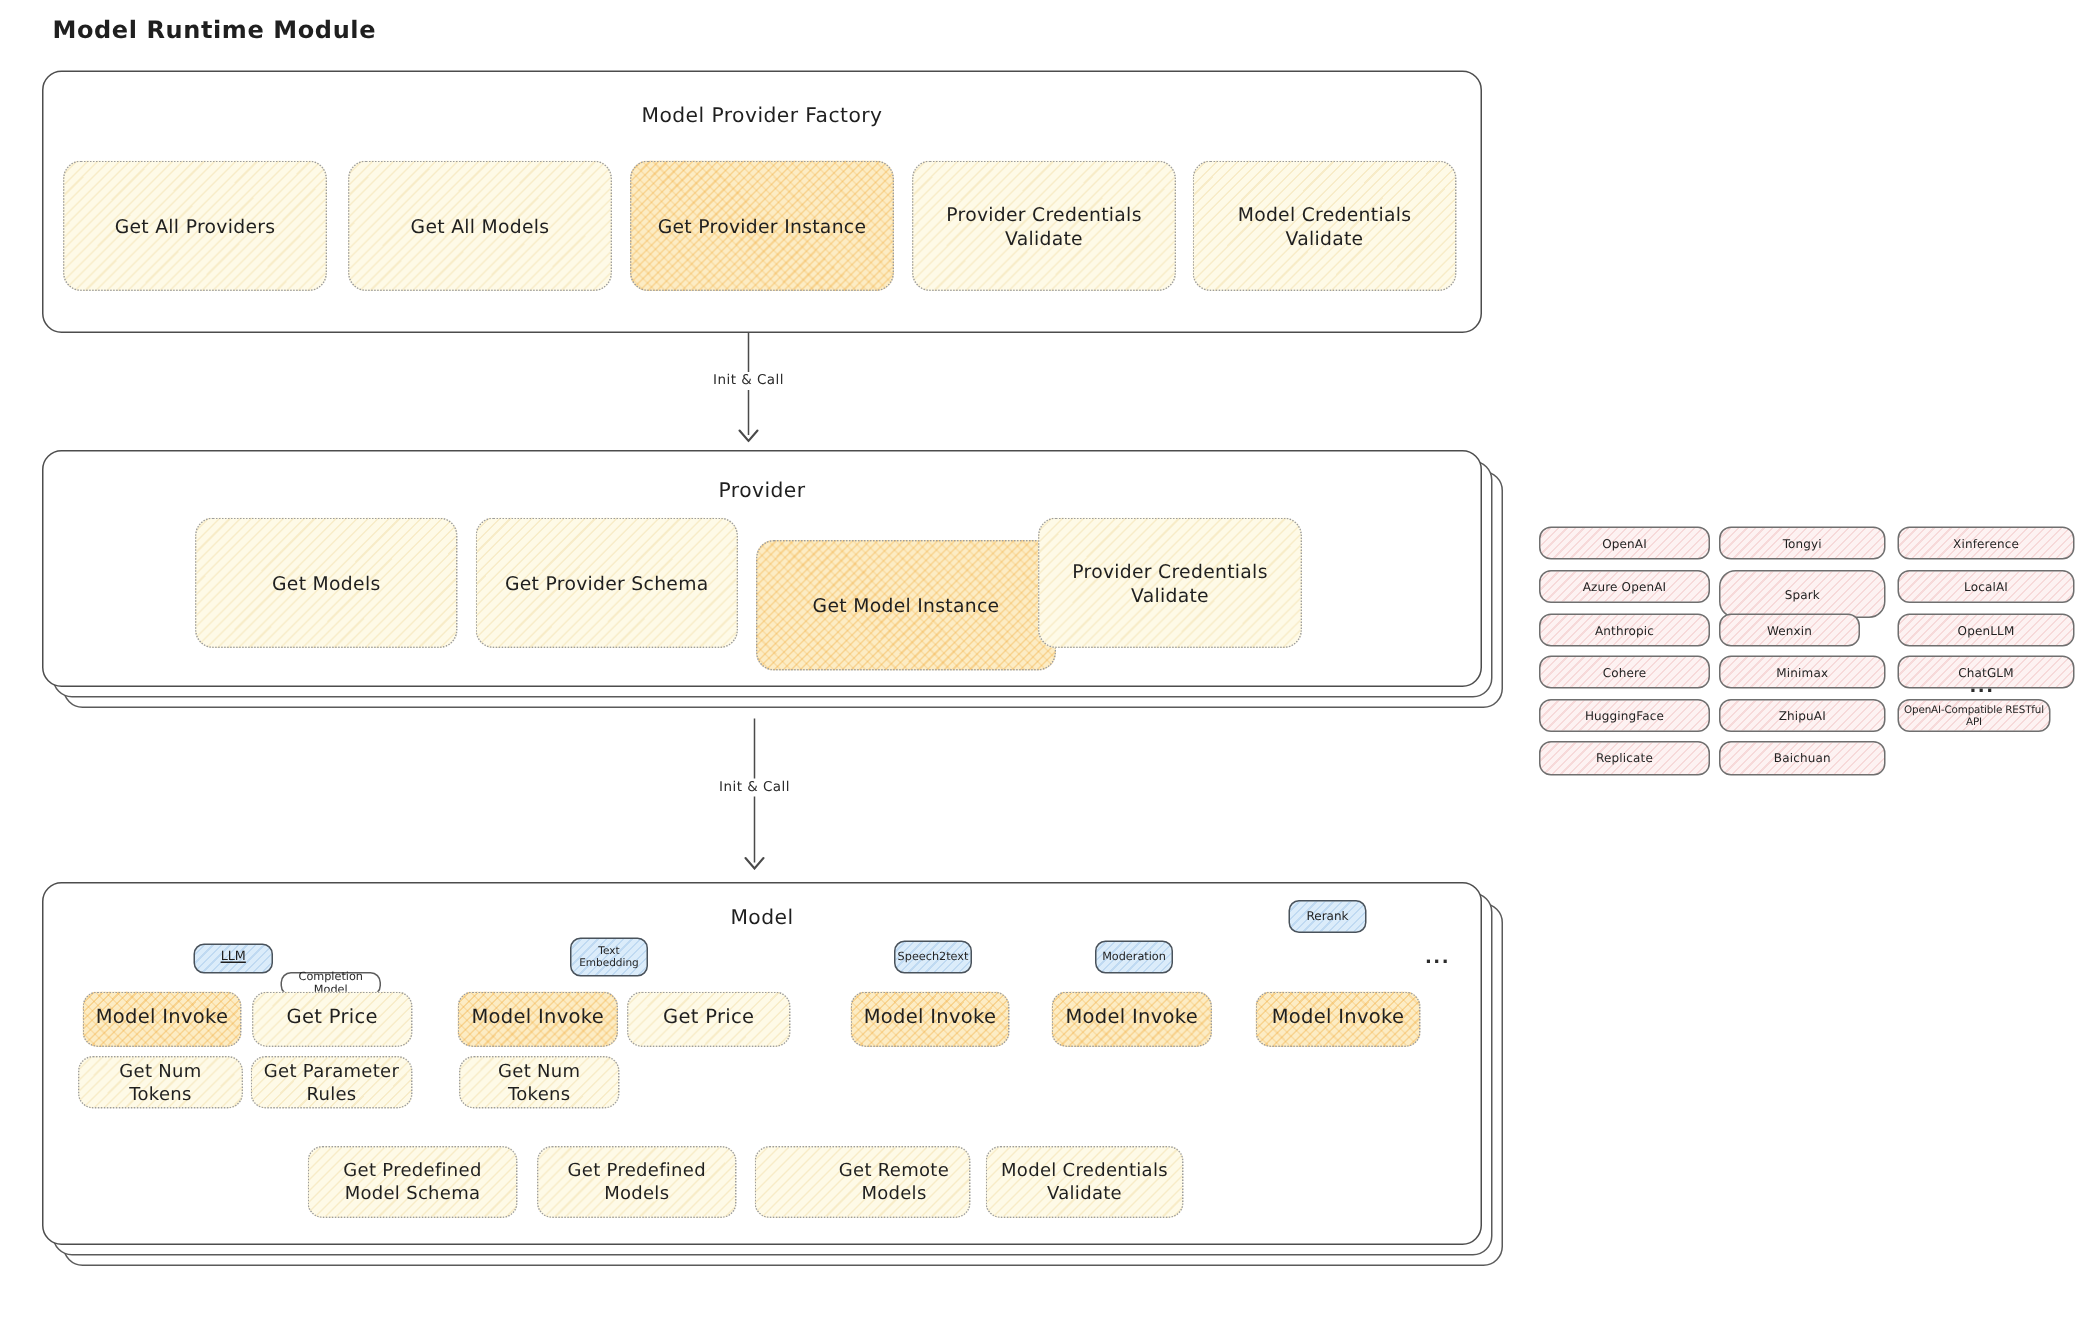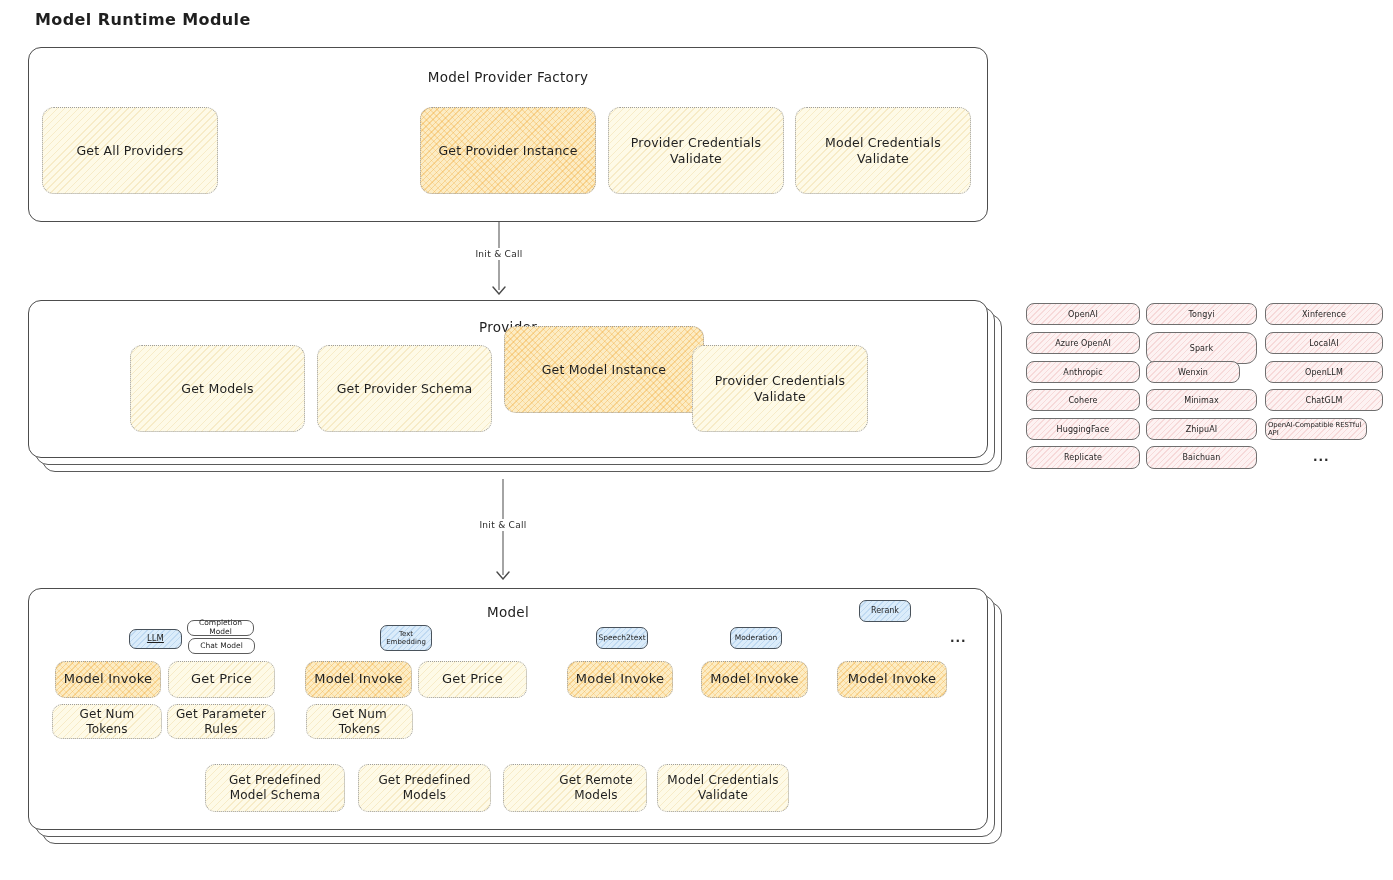--- a/index.html
+++ b/index.html
@@ -32,39 +32,39 @@
   }
   .orange{
     background-color:#fcecc4;
     background-image:
       repeating-linear-gradient(135deg,rgba(240,163,42,.35) 0 1px,transparent 1px 4px),
       repeating-linear-gradient(45deg,rgba(240,163,42,.22) 0 1px,transparent 1px 5px);
   }
   .sm{font-size:12px;border-radius:10px;}
   
   .chip{
-    position:absolute;display:flex;align-items:center;justify-content:center;text-align:left;
+    position:absolute;display:flex;align-items:center;justify-content:center;text-align:center;
     background-color:#fdf2f2;
     background-image:repeating-linear-gradient(135deg,rgba(224,130,130,.22) 0 1px,transparent 1px 4px);
     border:1.3px solid #6f6f6f;border-radius:8px;font-size:8px;letter-spacing:.1px;
-    box-sizing:border-box;padding:1px 2px;
+    box-sizing:border-box;padding:1px 2px;margin-top:48px;
   }
   .chip.tight{font-size:6.9px;letter-spacing:-.1px;}
   
   .tab{
     position:absolute;display:flex;align-items:center;justify-content:center;text-align:center;
     box-sizing:border-box;line-height:1.15;padding:1px 2px;
   }
   .tab-blue{
     background-color:#dbecfa;
     background-image:repeating-linear-gradient(135deg,rgba(120,170,220,.28) 0 1px,transparent 1px 4px);
     border:1.2px solid #49525b;border-radius:7px;font-size:8px;
   }
   .tab-white{
-    background:#fff;border:1.1px solid #5c5c5c;border-radius:7px;font-size:7.5px;
+    background:#fff;border:1.1px solid #5c5c5c;border-radius:7px;font-size:7.5px;margin-top:28px;
   }
   
   .arrow{position:absolute;width:20px;}
   .arrow .line{position:absolute;left:50%;top:0;bottom:3px;width:0;border-left:1.5px solid #4a4a4a;transform:translateX(-50%);}
   .arrow .head{position:absolute;bottom:-2px;left:50%;transform:translateX(-50%);}
   .arrow .alabel{
     position:absolute;left:50%;transform:translateX(-50%);background:#fff;padding:1px 4px;
     font-size:9px;white-space:nowrap;letter-spacing:.3px;color:#2b2b2b;
   }
   .dots{position:absolute;font-size:12px;font-weight:700;letter-spacing:1px;color:#2b2b2b;}
@@ -73,40 +73,41 @@
 <body>
 
 <div class="canvas">
 
   <div class="page-title">Model Runtime Module</div>
 
   <div class="panel" style="left:28px;top:47px;width:958px;height:173px;">
     <div class="ptitle" style="top:21px;">Model Provider Factory</div>
   </div>
   <div class="btn cream" style="left:42px;top:107px;width:176px;height:87px;">Get All Providers</div>
+  <div class="btn cream" style="left:232px;top:107px;width:176px;height:87px;">Get All Models</div>
   <div class="btn orange" style="left:420px;top:107px;width:176px;height:87px;">Get Provider Instance</div>
   <div class="btn cream" style="left:608px;top:107px;width:176px;height:87px;">Provider Credentials Validate</div>
   <div class="btn cream" style="left:795px;top:107px;width:176px;height:87px;">Model Credentials Validate</div>
 
   <div class="arrow" style="left:489px;top:222px;height:71px;">
     <div class="line"></div>
     <svg class="head" width="14" height="9" viewBox="0 0 14 9">
       <path d="M1,1 L7,8 L13,1" fill="none" stroke="#4a4a4a" stroke-width="1.4" stroke-linecap="round"></path>
     </svg>
     <span class="alabel" style="top:26px;">Init &amp; Call</span>
   </div>
 
   <div class="panel-shadow" style="left:42px;top:314px;width:958px;height:156px;"></div>
   <div class="panel-shadow" style="left:35px;top:307px;width:958px;height:156px;"></div>
   <div class="panel" style="left:28px;top:300px;width:958px;height:156px;">
     <div class="ptitle" style="top:18px;">Provider</div>
   </div>
   <div class="btn cream" style="left:130px;top:345px;width:175px;height:87px;">Get Models</div>
   <div class="btn cream" style="left:317px;top:345px;width:175px;height:87px;">Get Provider Schema</div>
-  <div class="btn orange" style="left:504px;top:326px;width:200px;height:87px;">Get Model Instance</div>
+  <div class="btn orange" style="left:504px;top:360px;width:200px;height:87px;">Get Model Instance</div>
   <div class="btn cream" style="left:692px;top:345px;width:176px;height:87px;">Provider Credentials Validate</div>
 
   <div class="chip" style="left:1026px;top:303px;width:114px;height:22px;">OpenAI</div>
   <div class="chip" style="left:1146px;top:303px;width:111px;height:22px;">Tongyi</div>
   <div class="chip" style="left:1265px;top:303px;width:118px;height:22px;">Xinference</div>
 
   <div class="chip" style="left:1026px;top:332px;width:114px;height:22px;">Azure OpenAI</div>
   <div class="chip" style="left:1146px;top:332px;width:111px;height:32px;border-radius:11px;">Spark</div>
   <div class="chip" style="left:1265px;top:332px;width:118px;height:22px;">LocalAI</div>
 

